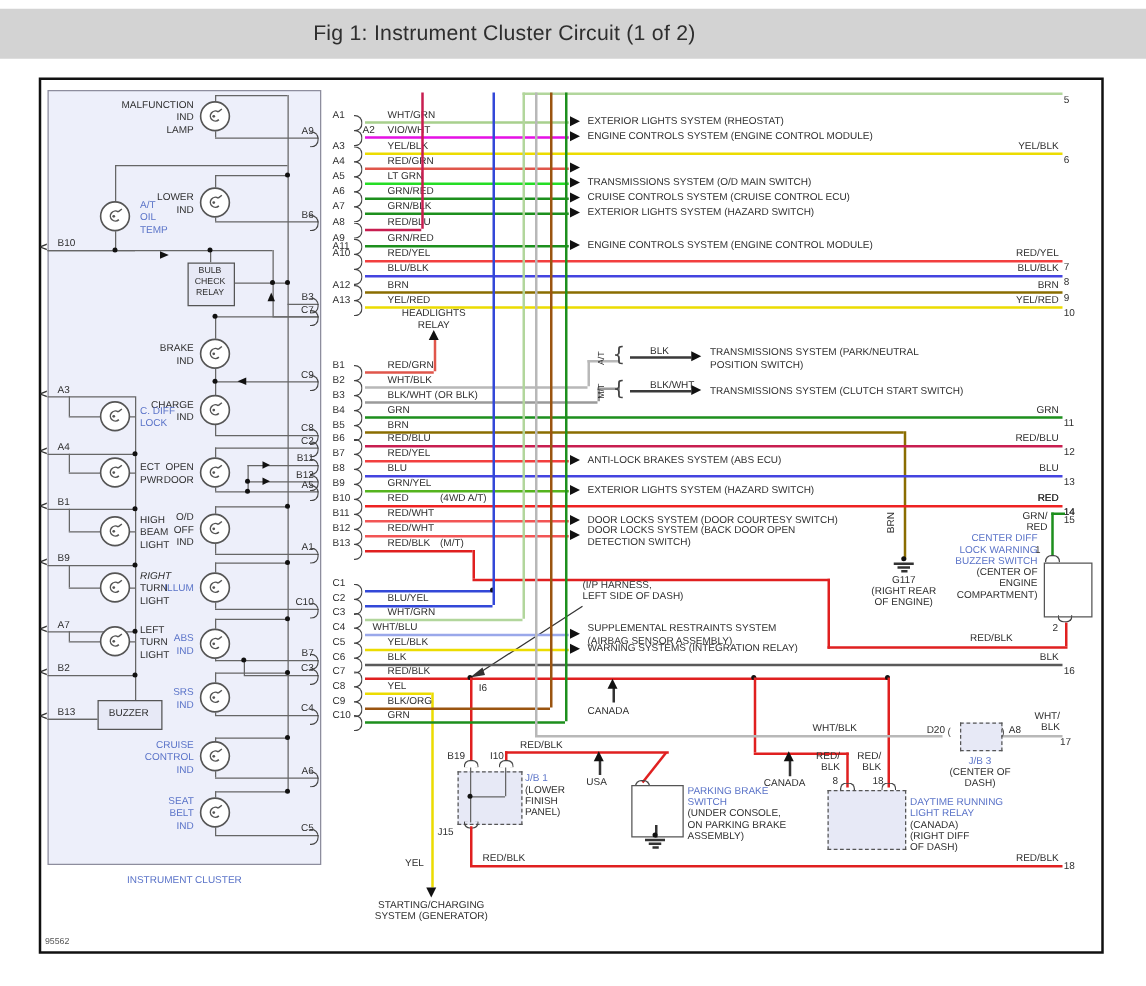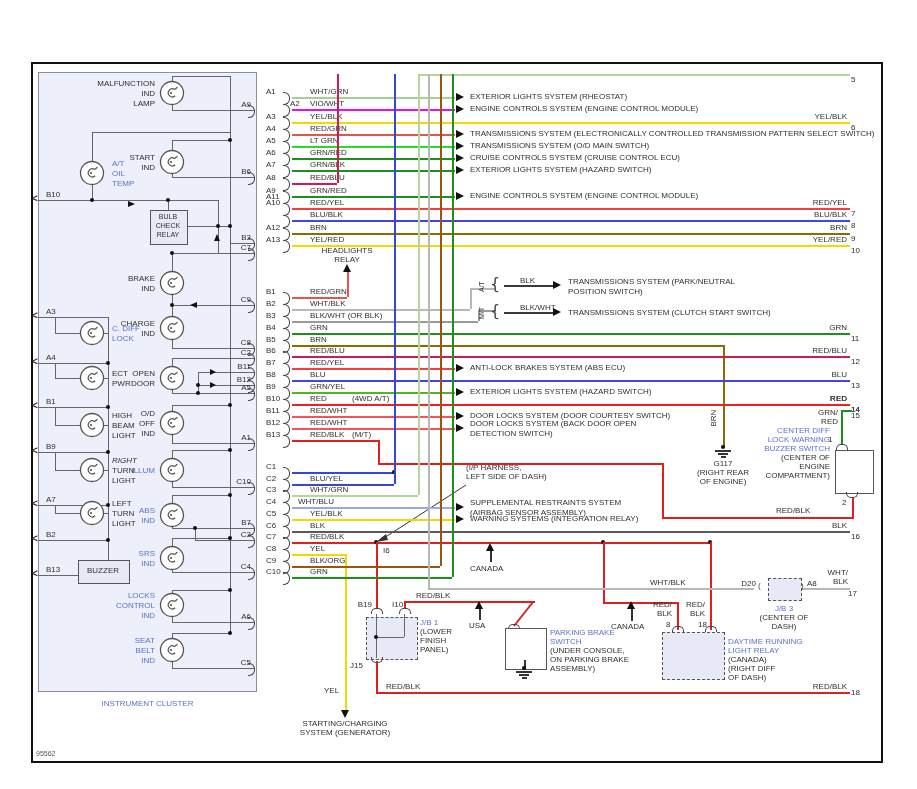--- a/index.html
+++ b/index.html
@@ -28,20 +28,23 @@
   .lav{background:#e7e9f6;}
   .dsh{border:1.5px dashed #555;}
   .tri{position:absolute;width:0;height:0;}
   .rot{transform:rotate(-90deg);}
   svg.ov{position:absolute;left:0;top:0;pointer-events:none;}
 </style>
 </head>
 <body>
 
 <div id="diagram">
+  <div id="titlebar">
+    <span>Fig 1: Instrument Cluster Circuit (1 of 2)</span>
+  </div>
   <div id="frame"></div>
   <div id="cluster"></div>
   <div class="t tb ctr" style="left:75px;top:699px;width:145px;">INSTRUMENT CLUSTER</div>
   <div class="t t7" style="left:36px;top:750px;color:#555;">95562</div>
   <svg class="ov" id="overlay" width="917" height="789">
       <line x1="533" y1="602" x2="514" y2="626" stroke="#e02020" stroke-width="2"></line>
       <line x1="512" y1="644" x2="512" y2="634" stroke="#333" stroke-width="1.2"></line>
       <polygon points="509,636 515,636 512,630" fill="#333"></polygon>
       <circle cx="512" cy="646" r="1.6" fill="#333"></circle>
       <line x1="518" y1="659" x2="536" y2="641" stroke="#333" stroke-width="1.2"></line>
@@ -76,21 +79,20 @@
     <div class="t" style="left: 266px; top: 112px;">A3</div>
     <div class="t" style="left: 310px; top: 112px;">YEL/BLK</div>
     <div class="w" style="left: 292px; top: 122px; width: 558px; height: 2px; background: rgb(236, 220, 0);"></div>
     <div class="t" style="left: 787px; top: 112px; width: 60px; text-align: right;">YEL/BLK</div>
     <div class="t" style="left: 851px; top: 123px;">6</div>
     <div class="hk" style="left: 283px; top: 129px;"></div>
     <div class="t" style="left: 266px; top: 124px;">A4</div>
     <div class="t" style="left: 310px; top: 124px;">RED/GRN</div>
     <div class="w" style="left: 292px; top: 134px; width: 163px; height: 2px; background: rgb(224, 86, 75);"></div>
     <div class="tri" style="left: 456px; top: 130px; border-top: 4px solid transparent; border-bottom: 4px solid transparent; border-left: 8px solid rgb(17, 17, 17);"></div>
-    <div class="t" style="left: 470px; top: 129px;">TRANSMISSIONS SYSTEM (ELECTRONICALLY CONTROLLED TRANSMISSION PATTERN SELECT SWITCH)</div>
     <div class="hk" style="left: 283px; top: 141px;"></div>
     <div class="t" style="left: 266px; top: 136px;">A5</div>
     <div class="t" style="left: 310px; top: 136px;">LT GRN</div>
     <div class="w" style="left: 292px; top: 146px; width: 163px; height: 2px; background: rgb(37, 221, 37);"></div>
     <div class="tri" style="left: 456px; top: 142px; border-top: 4px solid transparent; border-bottom: 4px solid transparent; border-left: 8px solid rgb(17, 17, 17);"></div>
     <div class="t" style="left: 470px; top: 141px;">TRANSMISSIONS SYSTEM (O/D MAIN SWITCH)</div>
     <div class="hk" style="left: 283px; top: 153px;"></div>
     <div class="t" style="left: 266px; top: 148px;">A6</div>
     <div class="t" style="left: 310px; top: 148px;">GRN/RED</div>
     <div class="w" style="left: 292px; top: 158px; width: 163px; height: 2px; background: rgb(29, 143, 29);"></div>
@@ -433,21 +435,21 @@
       <circle cx="13" cy="14" r="1.1" fill="#555"></circle>
     </svg>
     <div class="t" style="left: 75px; top: 79px; width: 80px; text-align: right;">MALFUNCTION</div>
     <div class="t" style="left: 75px; top: 89px; width: 80px; text-align: right;">IND</div>
     <div class="t" style="left: 75px; top: 99px; width: 80px; text-align: right;">LAMP</div>
     <svg width="28" height="28" style="position: absolute; left: 158px; top: 148px;">
       <circle cx="14" cy="14" r="11.5" fill="#fff" stroke="#555" stroke-width="1.3"></circle>
       <path d="M16.5,10.5 a4,4 0 1 0 0.6,6.2 M16.5,10.5 l3,-2.3" fill="none" stroke="#555" stroke-width="1.2"></path>
       <circle cx="13" cy="14" r="1.1" fill="#555"></circle>
     </svg>
-    <div class="t" style="left: 75px; top: 153px; width: 80px; text-align: right;">START</div>
+    <div class="t" style="left: 75px; top: 153px; width: 80px; text-align: right;">LOWER</div>
     <div class="t" style="left: 75px; top: 163px; width: 80px; text-align: right;">IND</div>
     <svg width="28" height="28" style="position: absolute; left: 78px; top: 159px;">
       <circle cx="14" cy="14" r="11.5" fill="#fff" stroke="#555" stroke-width="1.3"></circle>
       <path d="M16.5,10.5 a4,4 0 1 0 0.6,6.2 M16.5,10.5 l3,-2.3" fill="none" stroke="#555" stroke-width="1.2"></path>
       <circle cx="13" cy="14" r="1.1" fill="#555"></circle>
     </svg>
     <div class="t tb" style="left: 112px; top: 159px;">A/T</div>
     <div class="t tb" style="left: 112px; top: 169px;">OIL</div>
     <div class="t tb" style="left: 112px; top: 179px;">TEMP</div>
     <svg width="28" height="28" style="position: absolute; left: 158px; top: 269px;">
@@ -535,21 +537,21 @@
       <path d="M16.5,10.5 a4,4 0 1 0 0.6,6.2 M16.5,10.5 l3,-2.3" fill="none" stroke="#555" stroke-width="1.2"></path>
       <circle cx="13" cy="14" r="1.1" fill="#555"></circle>
     </svg>
     <div class="t tb" style="left: 75px; top: 549px; width: 80px; text-align: right;">SRS</div>
     <div class="t tb" style="left: 75px; top: 559px; width: 80px; text-align: right;">IND</div>
     <svg width="28" height="28" style="position: absolute; left: 158px; top: 591px;">
       <circle cx="14" cy="14" r="11.5" fill="#fff" stroke="#555" stroke-width="1.3"></circle>
       <path d="M16.5,10.5 a4,4 0 1 0 0.6,6.2 M16.5,10.5 l3,-2.3" fill="none" stroke="#555" stroke-width="1.2"></path>
       <circle cx="13" cy="14" r="1.1" fill="#555"></circle>
     </svg>
-    <div class="t tb" style="left: 75px; top: 591px; width: 80px; text-align: right;">LOCKS</div>
+    <div class="t tb" style="left: 75px; top: 591px; width: 80px; text-align: right;">CRUISE</div>
     <div class="t tb" style="left: 75px; top: 601px; width: 80px; text-align: right;">CONTROL</div>
     <div class="t tb" style="left: 75px; top: 611px; width: 80px; text-align: right;">IND</div>
     <svg width="28" height="28" style="position: absolute; left: 158px; top: 636px;">
       <circle cx="14" cy="14" r="11.5" fill="#fff" stroke="#555" stroke-width="1.3"></circle>
       <path d="M16.5,10.5 a4,4 0 1 0 0.6,6.2 M16.5,10.5 l3,-2.3" fill="none" stroke="#555" stroke-width="1.2"></path>
       <circle cx="13" cy="14" r="1.1" fill="#555"></circle>
     </svg>
     <div class="t tb" style="left: 75px; top: 636px; width: 80px; text-align: right;">SEAT</div>
     <div class="t tb" style="left: 75px; top: 646px; width: 80px; text-align: right;">BELT</div>
     <div class="t tb" style="left: 75px; top: 656px; width: 80px; text-align: right;">IND</div>

